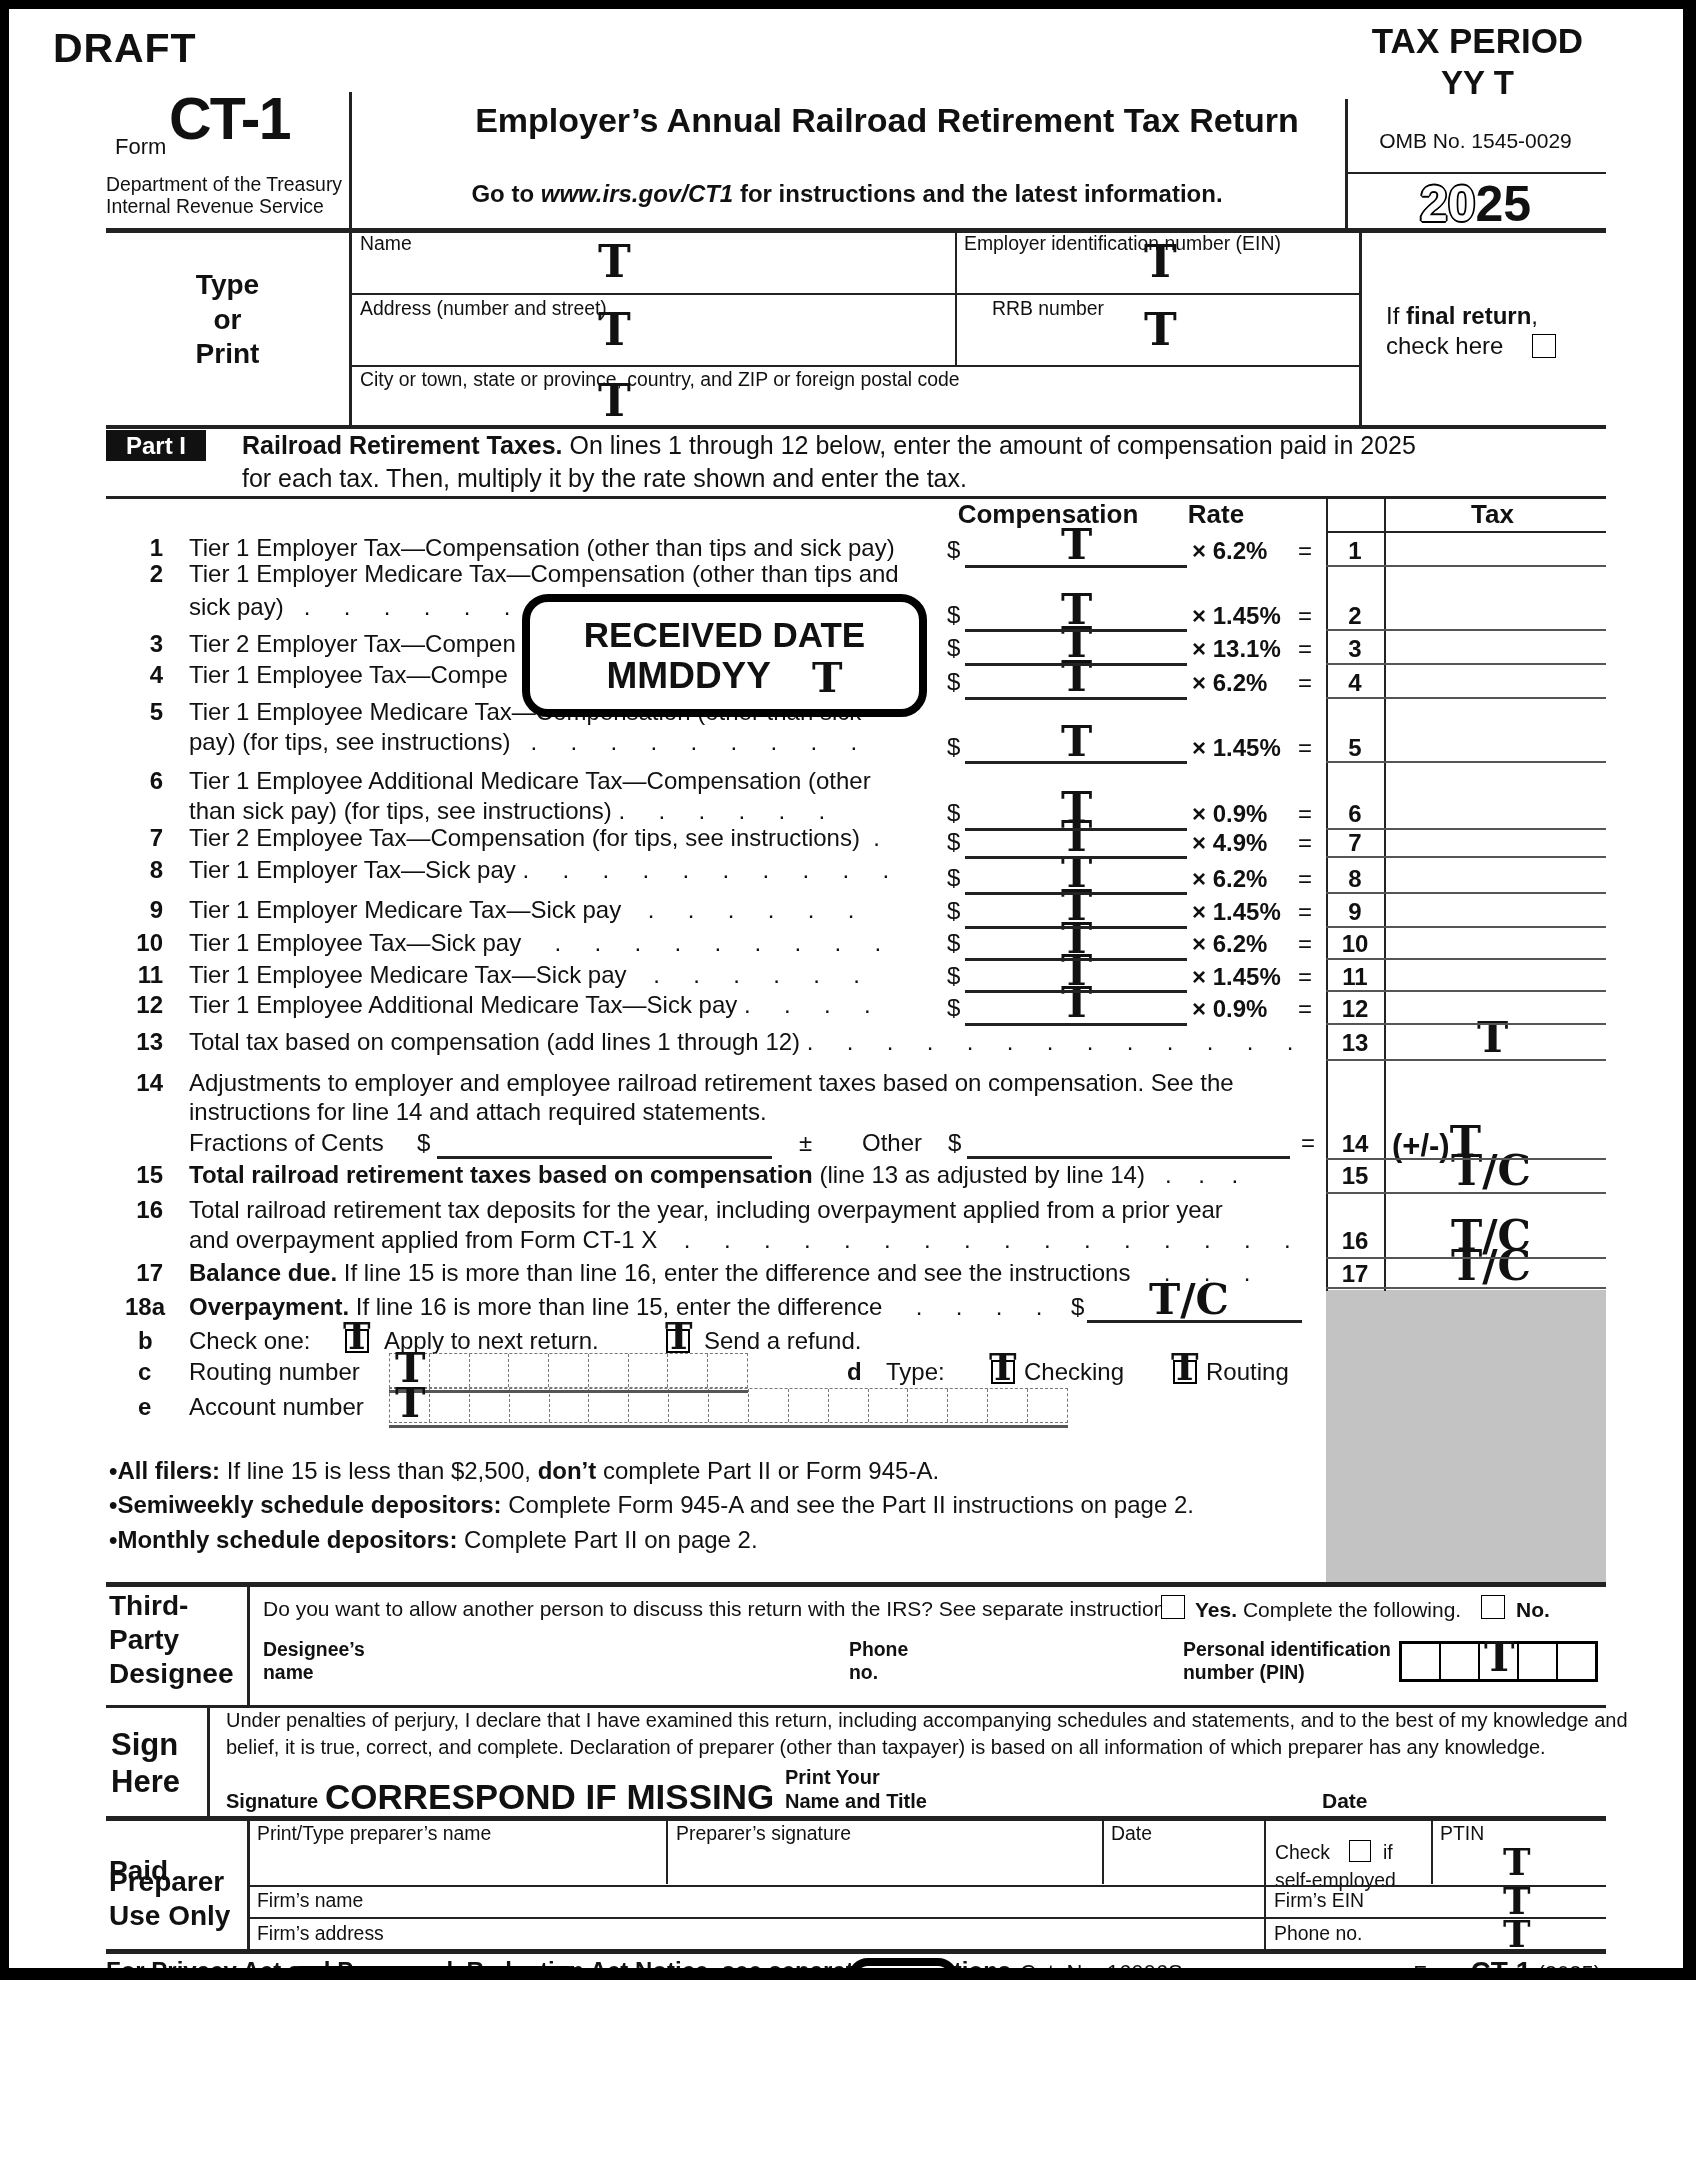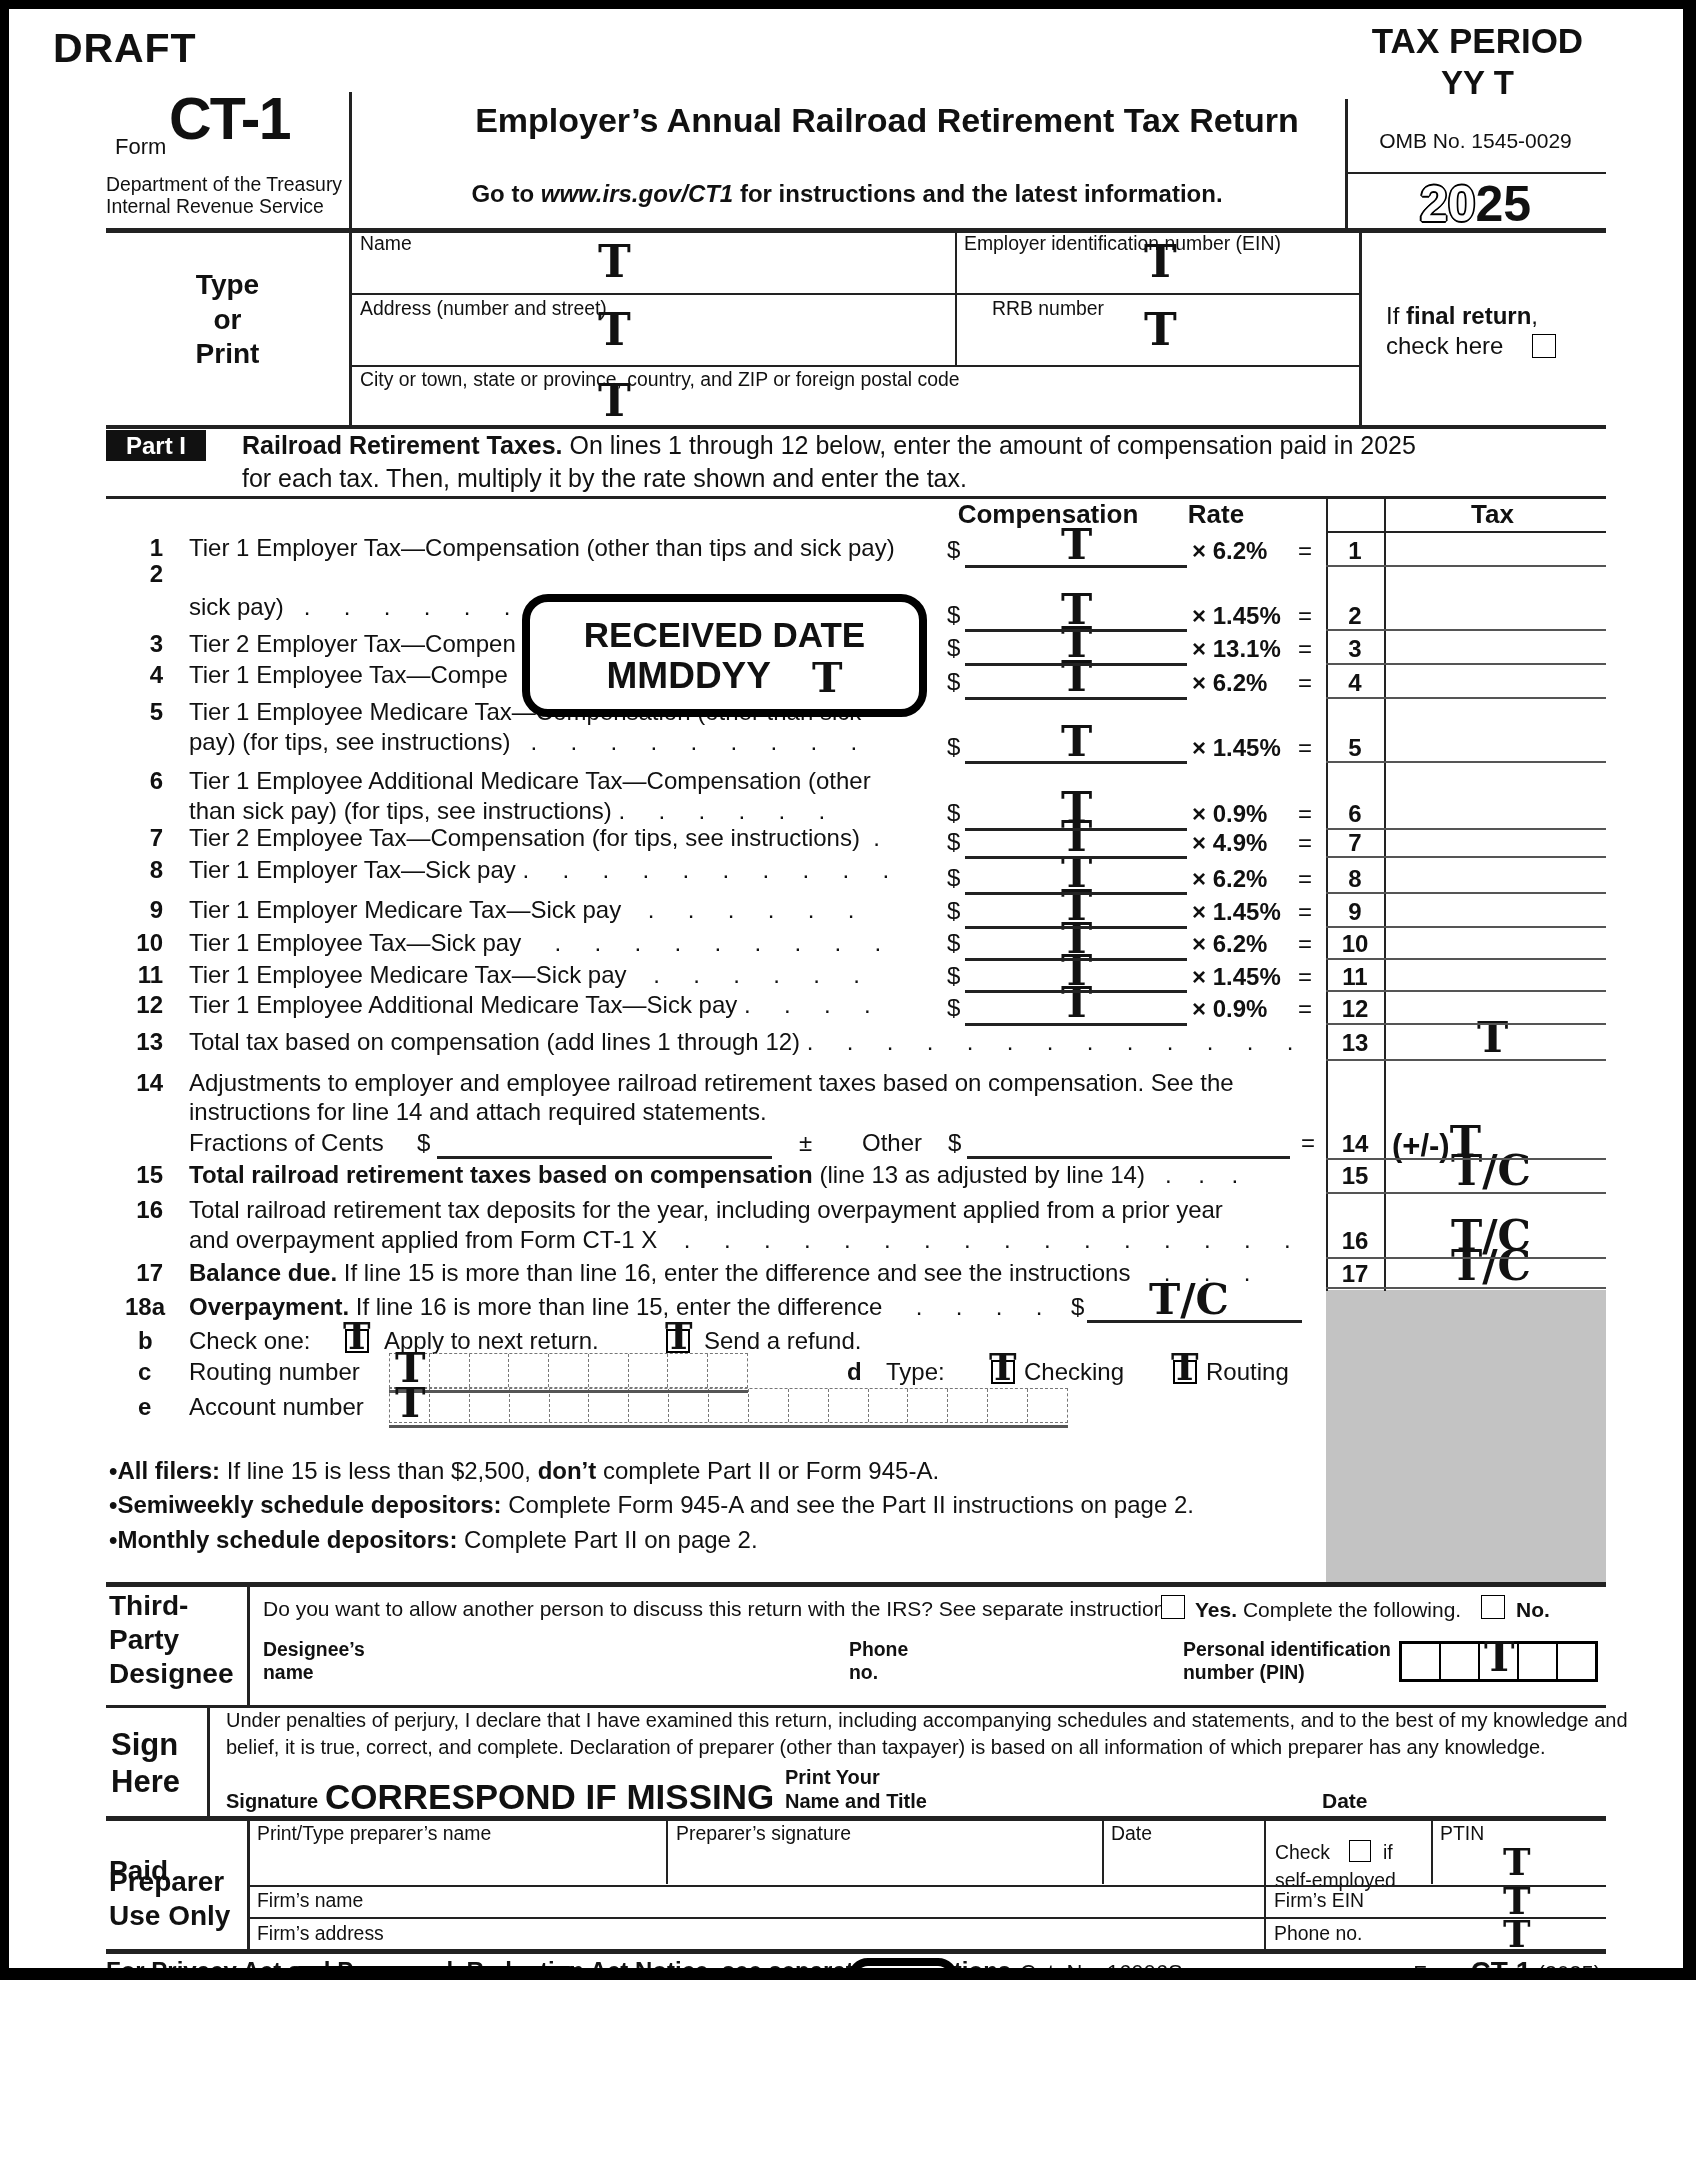--- a/index.html
+++ b/index.html
@@ -122,20 +122,21 @@
   <div class="hl" style="left:965px;top:1023px;width:222px;height:2.8px;"></div>
 
   <div class="t b" style="left:106px;top:535px;width:57px;text-align:right;">1</div>
   <div class="t" style="left:189px;top:535px;">Tier 1 Employer Tax—Compensation (other than tips and sick pay)</div>
   <div class="t" style="left:947px;top:537px;">$</div>
   <div class="t ser" style="left:1061px;top:522px;font-size:42px;">T</div>
   <div class="ratebox" style="left:1192px;top:537px;"><span class="b">× 6.2%</span><span>=</span></div>
   <div class="numcell" style="top:537px;">1</div>
 
   <div class="t b" style="left:106px;top:561px;width:57px;text-align:right;">2</div>
+  <div class="t" style="left:189px;top:561px;">Tier 1 Employer Medicare Tax—Compensation (other than tips and</div>
   <div class="t" style="left:189px;top:594px;">sick pay)   .     .     .     .     .     .     .</div>
   <div class="t" style="left:947px;top:602px;">$</div>
   <div class="t ser" style="left:1061px;top:587px;font-size:42px;">T</div>
   <div class="ratebox" style="left:1192px;top:602px;"><span class="b">× 1.45%</span><span>=</span></div>
   <div class="numcell" style="top:602px;">2</div>
 
   <div class="t b" style="left:106px;top:631px;width:57px;text-align:right;">3</div>
   <div class="t" style="left:189px;top:631px;">Tier 2 Employer Tax—Compen</div>
   <div class="t" style="left:947px;top:635px;">$</div>
   <div class="t ser" style="left:1061px;top:620px;font-size:42px;">T</div>

